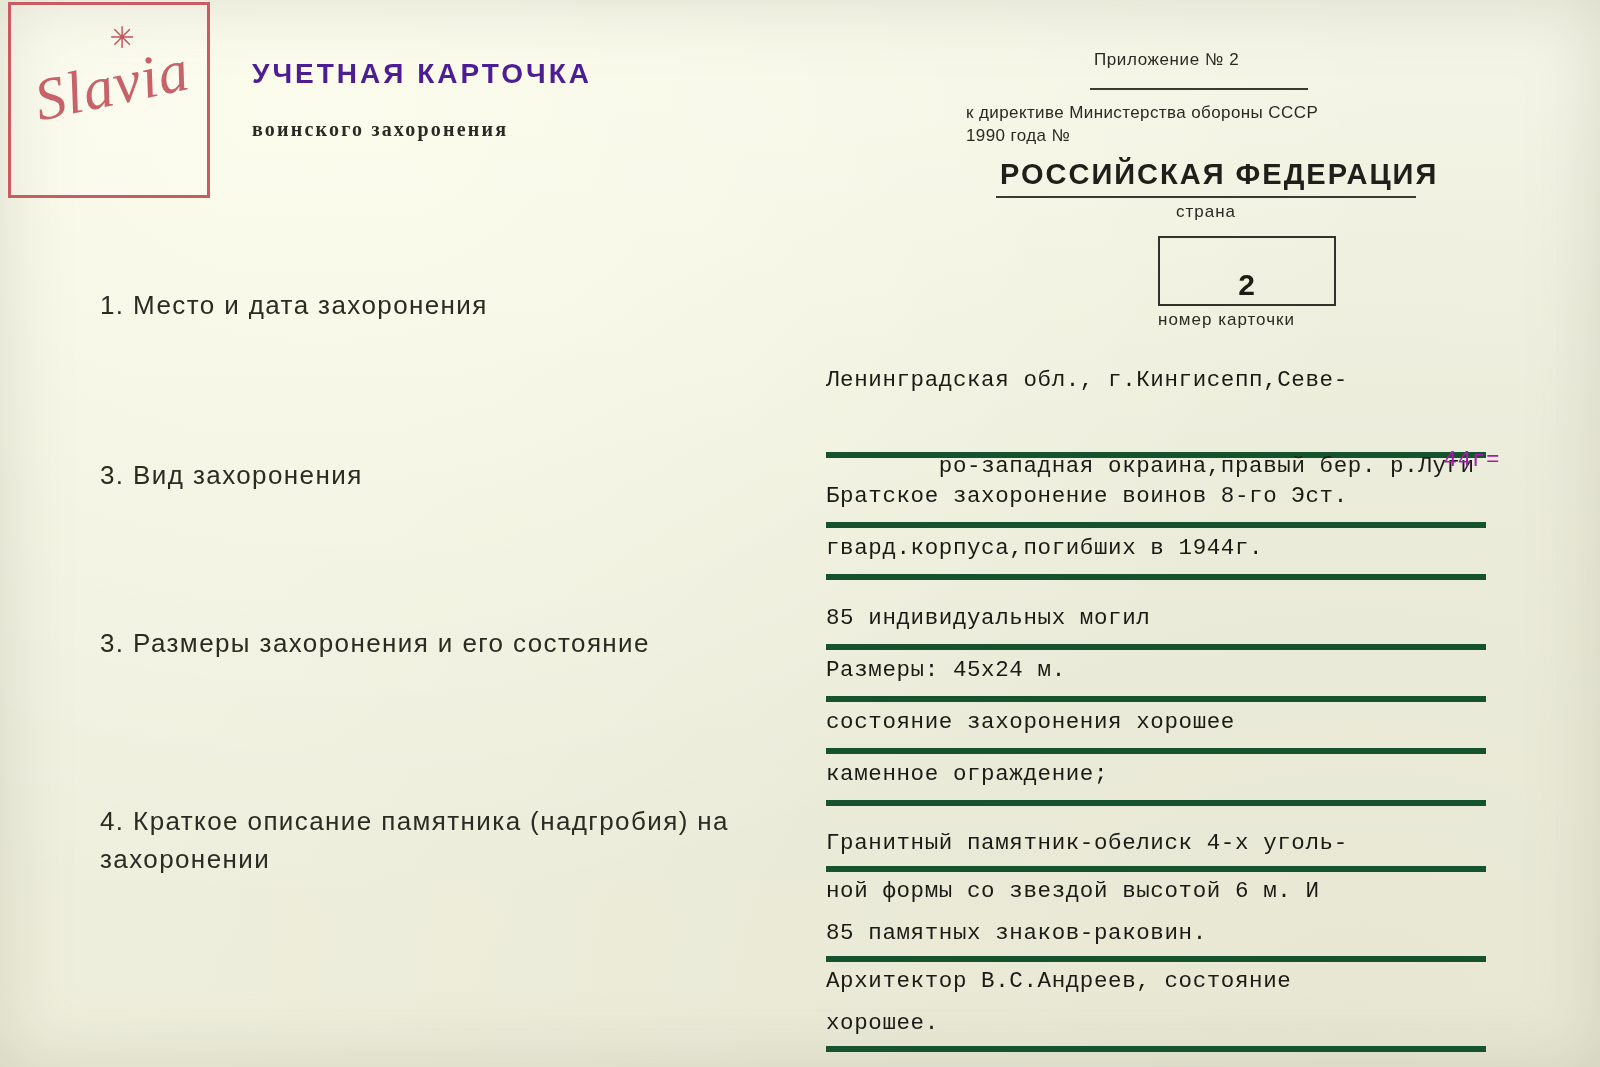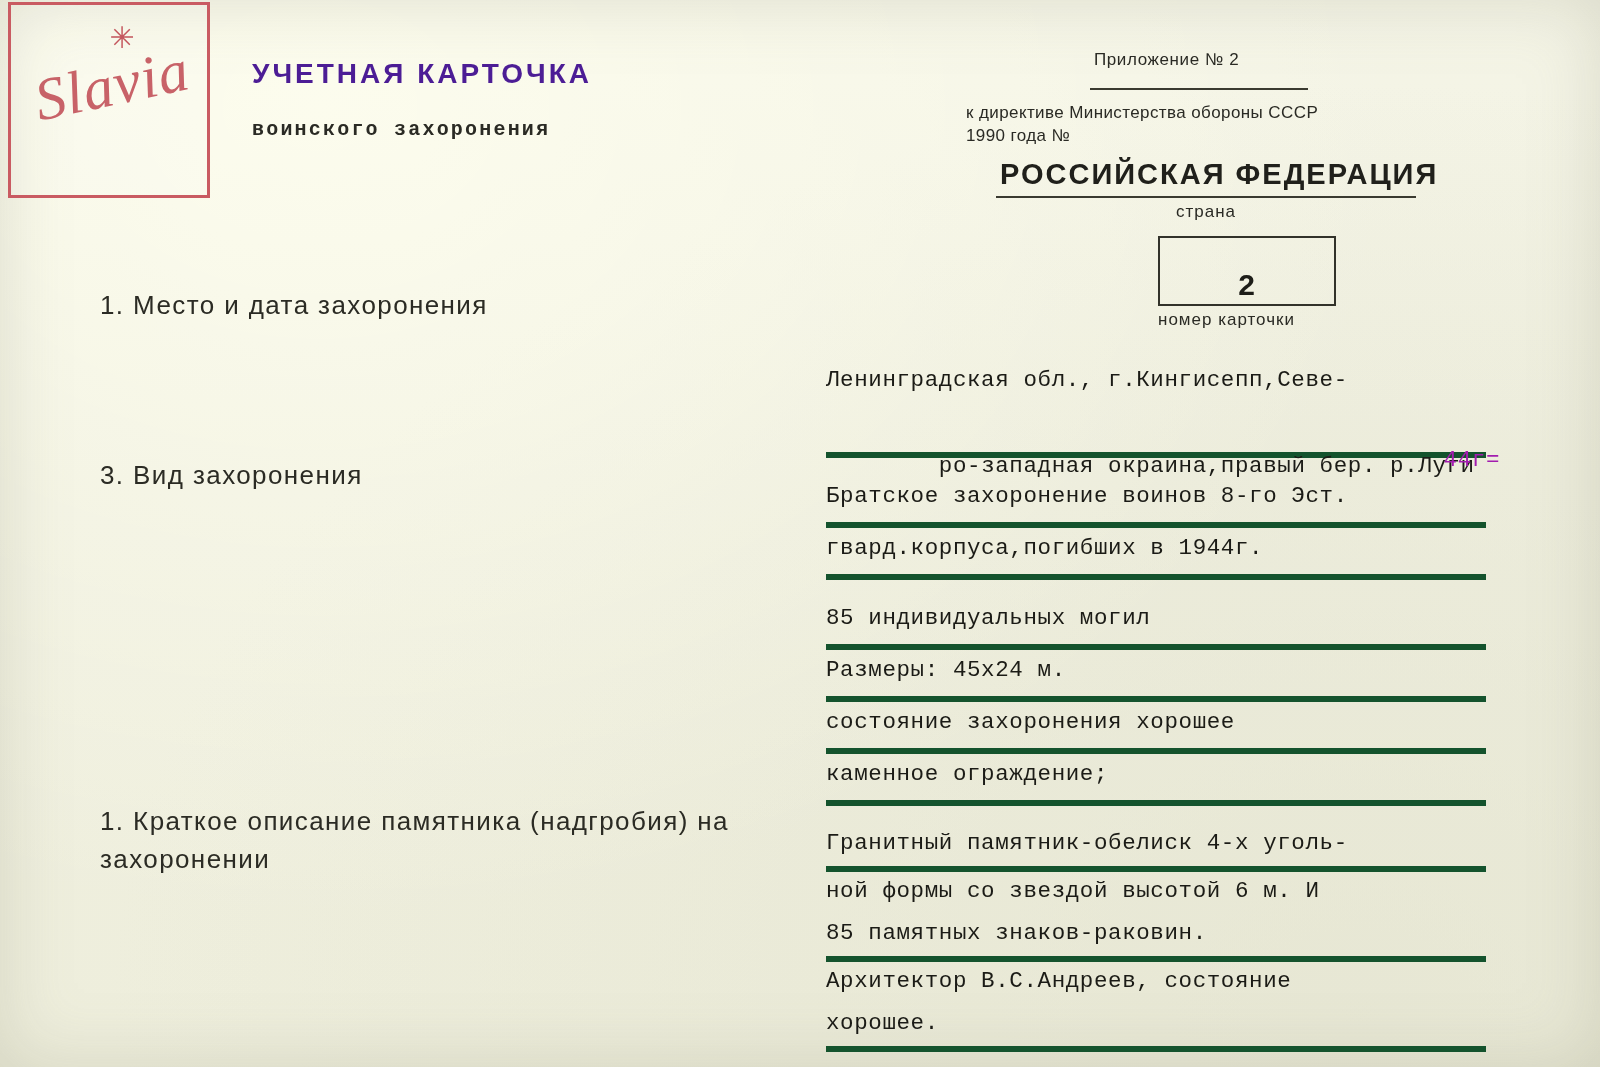--- a/index.html
+++ b/index.html
@@ -78,21 +78,21 @@
     font-family: "Liberation Sans", sans-serif;
     font-weight: bold;
     font-size: 28px;
     letter-spacing: 3px;
     color: #4c1d95;
   }
   .form-subtitle {
     position: absolute;
     left: 252px;
     top: 118px;
-    font-family: Liberation Mono, monospace;
+    font-family: Liberation Serif, serif;
     font-weight: bold;
     font-size: 20px;
     letter-spacing: 2.2px;
     color: #2a2a24;
   }
 
   .field-label {
     position: absolute;
     font-family: "Liberation Sans", sans-serif;
     font-size: 26px;
@@ -232,21 +232,22 @@
   <div class="watermark">
     <span class="wm-star">✳</span>
     <span class="wm-text">Slavia</span>
   </div>
 
   <div class="form-title">УЧЕТНАЯ КАРТОЧКА</div>
   <div class="form-subtitle">воинского захоронения</div>
 
   <div class="field-label" id="label-1">1. Место и дата захоронения</div>
   <div class="field-label" id="label-2">3. Вид захоронения</div>
-  <div class="field-label" id="label-4" style="white-space: pre-line;">1. Краткое описание памятника (надгробия) на
+  <div class="field-label" id="label-3">3. Размеры захоронения и его состояние</div>
+  <div class="field-label" id="label-4" style="white-space: pre-line;">4. Краткое описание памятника (надгробия) на
     захоронении</div>
 
   <div class="hdr-appendix">Приложение № 2</div>
   <div class="hdr-appendix-rule"></div>
   <div class="hdr-directive">к директиве Министерства обороны СССР
 1990 года №</div>
   <div class="hdr-country">РОССИЙСКАЯ ФЕДЕРАЦИЯ</div>
   <div class="hdr-country-rule"></div>
   <div class="hdr-country-cap">страна</div>
   <div class="card-num-box"></div>

